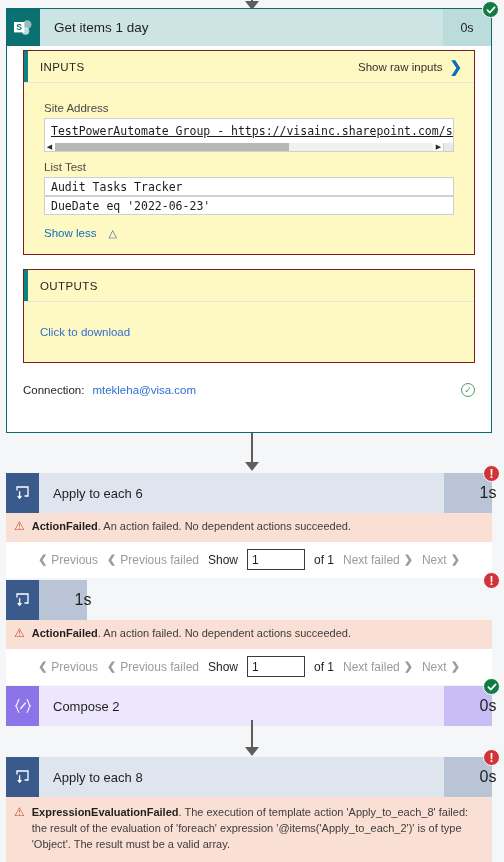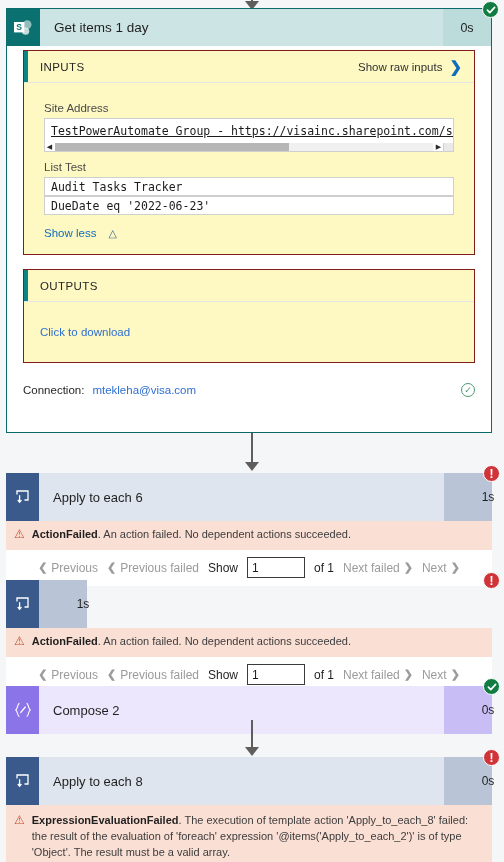--- a/index.html
+++ b/index.html
@@ -53,24 +53,24 @@
   .caret-up { font-size: 11px; color: #3c6b92; }
 
   .dl-body { padding: 24px 16px; border-top: 1px solid #e4e4e4; font-size: 11.5px; color: #2f6fd0; }
 
   .conn-row { display: flex; align-items: center; padding: 0 16px; height: 30px; margin-top: 12px; font-size: 11.5px; color: #262626; }
   .conn-mail { color: #2f6fd0; margin-left: 8px; }
   .conn-check { margin-left: auto; width: 14px; height: 14px; border-radius: 50%; border: 1px solid #4a9b6e; display: flex; align-items: center; justify-content: center; color: #4a9b6e; font-size: 9px; }
 
   
   .act { position: absolute; left: 6px; width: 486px; }
-  .act-head { display: flex; height: 48px; align-items: stretch; }
+  .act-head { display: flex; height: 40px; align-items: stretch; }
   .act-icon { width: 33px; display: flex; align-items: center; justify-content: center; flex: none; }
   .act-name { flex: 1; display: flex; align-items: center; padding-left: 14px; font-size: 13px; color: #1f1f1f; }
-  .act-time { width: 48px; display: flex; align-items: center; justify-content: center; font-size: 12px; color: #1f1f1f; flex: none; padding-left: 40px; }
+  .act-time { width: 48px; display: flex; align-items: center; justify-content: center; font-size: 16px; color: #1f1f1f; flex: none; padding-left: 40px; }
 
   .loop .act-icon { background: #3a5a8c; }
   .loop .act-name { background: #dfe5ef; }
   .loop .act-time { background: #b9c5d6; }
   .compose .act-icon { background: #8a74e8; }
   .compose .act-name { background: #ece7fc; }
   .compose .act-time { background: #c9bdf6; }
 
   .err-bar { background: #fadfd4; display: flex; padding: 6px 8px 7px 8px; gap: 7px; }
   .err-ico { color: #c44a29; font-size: 12px; line-height: 1.25; flex: none; }

